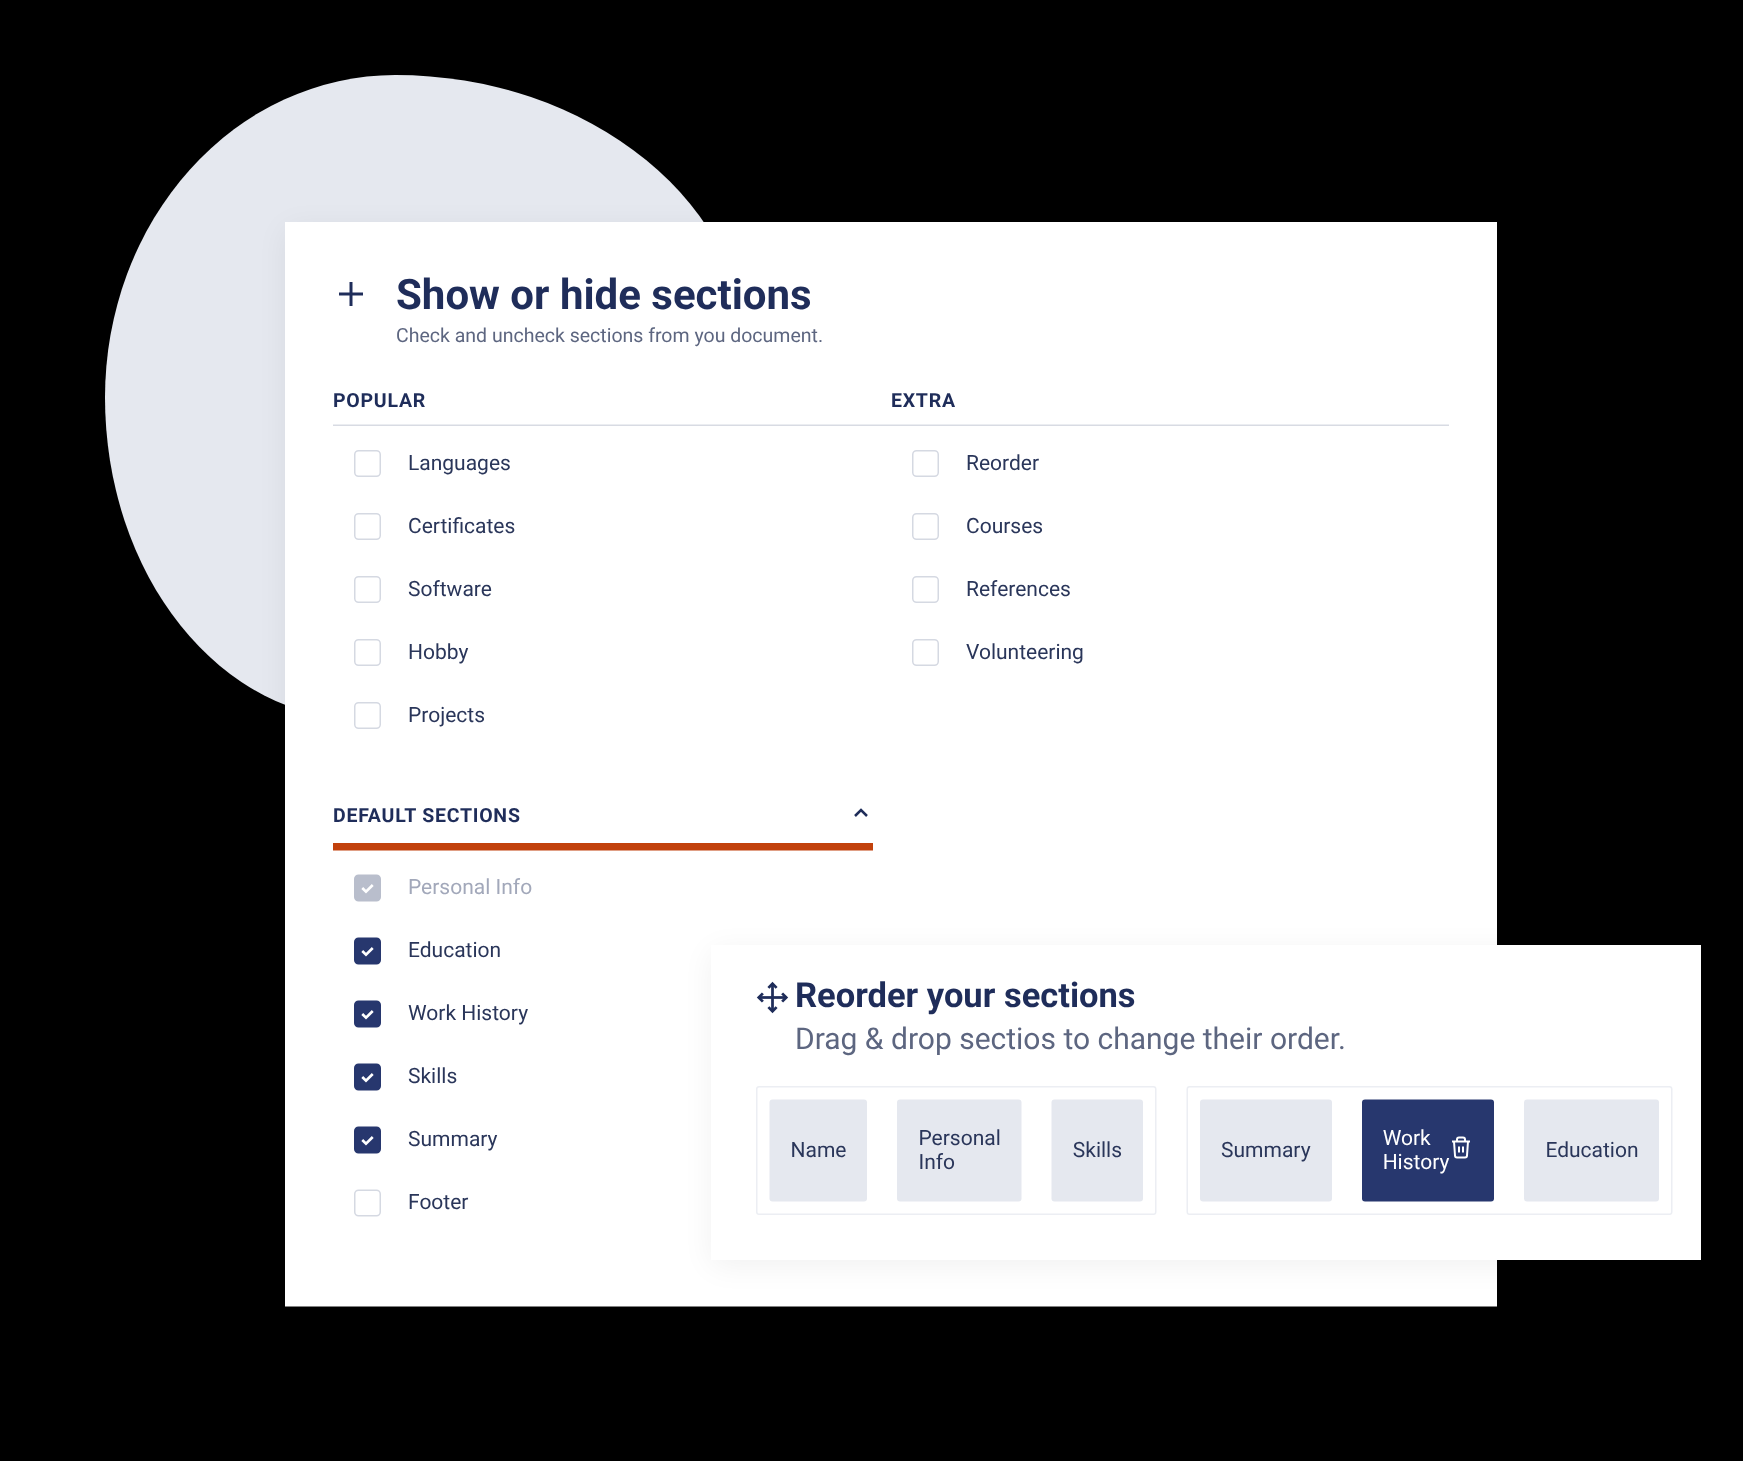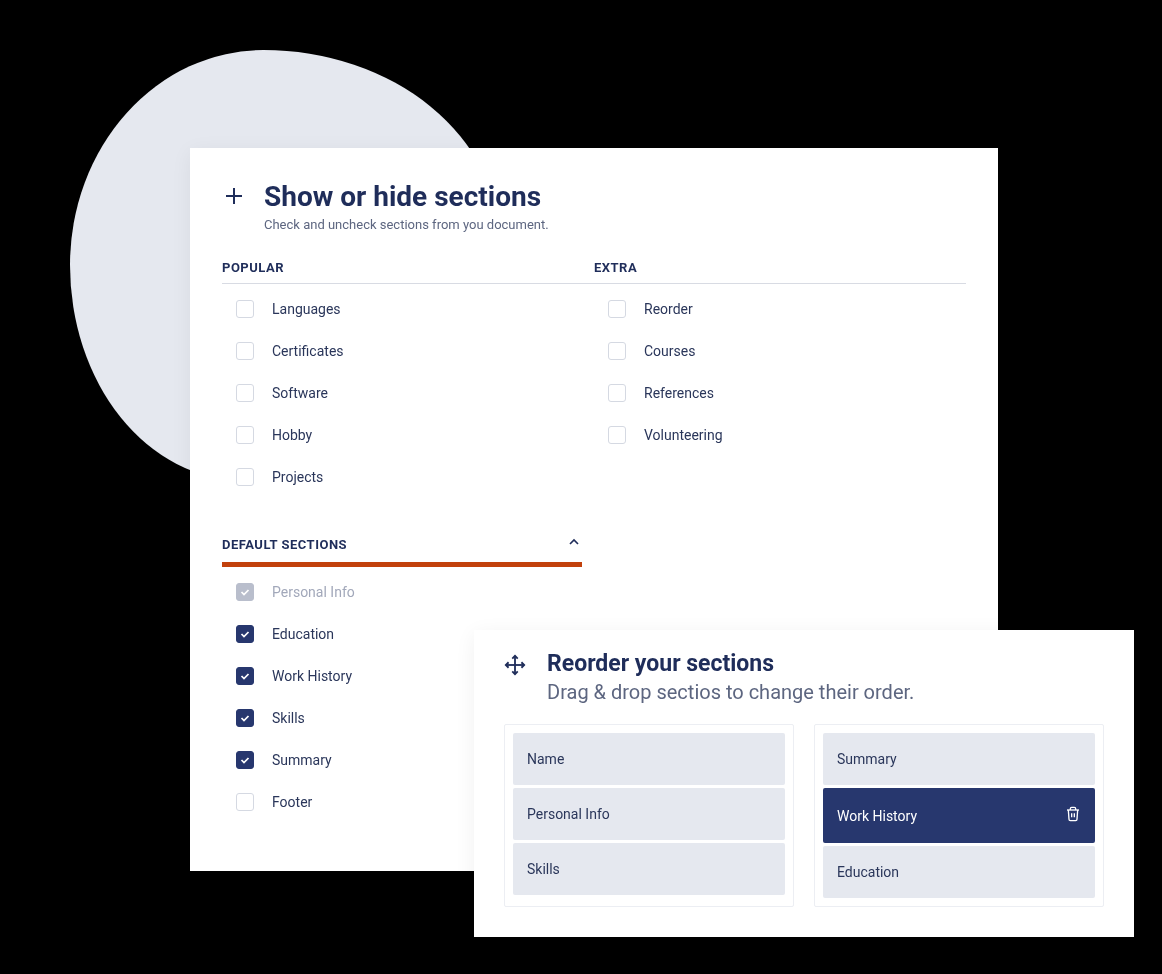--- a/index.html
+++ b/index.html
@@ -127,21 +127,21 @@
     left: 474px;
     width: 660px;
     background: #fff;
     padding: 20px 30px 30px 30px;
     z-index: 3;
     box-shadow: 0 4px 20px rgba(0,0,0,0.06);
   }
   .reorder-header {
     display: flex;
     align-items: flex-start;
-    gap: 21px;
+    gap: 4px;
     margin-bottom: 20px;
   }
   .move-icon { color: #1f2d5a; margin-top: 4px; }
   .reorder-title {
     font-size: 23px;
     font-weight: 700;
     color: #1f2d5a;
   }
   .reorder-subtitle {
     font-size: 20px;
@@ -151,22 +151,22 @@
   .reorder-cols {
     display: flex;
     gap: 20px;
   }
   .reorder-col {
     flex: 1;
     border: 1px solid #eceef3;
     border-radius: 2px;
     padding: 8px;
     display: flex;
-    flex-direction: column;
-    gap: 3px;
+    flex-direction: row;
+    gap: 20px;
   }
   .drag-item {
     background: #e5e8ef;
     color: #2a365a;
     font-size: 14px;
     padding: 18px 14px;
     border-radius: 2px;
     cursor: grab;
     display: flex;
     align-items: center;

